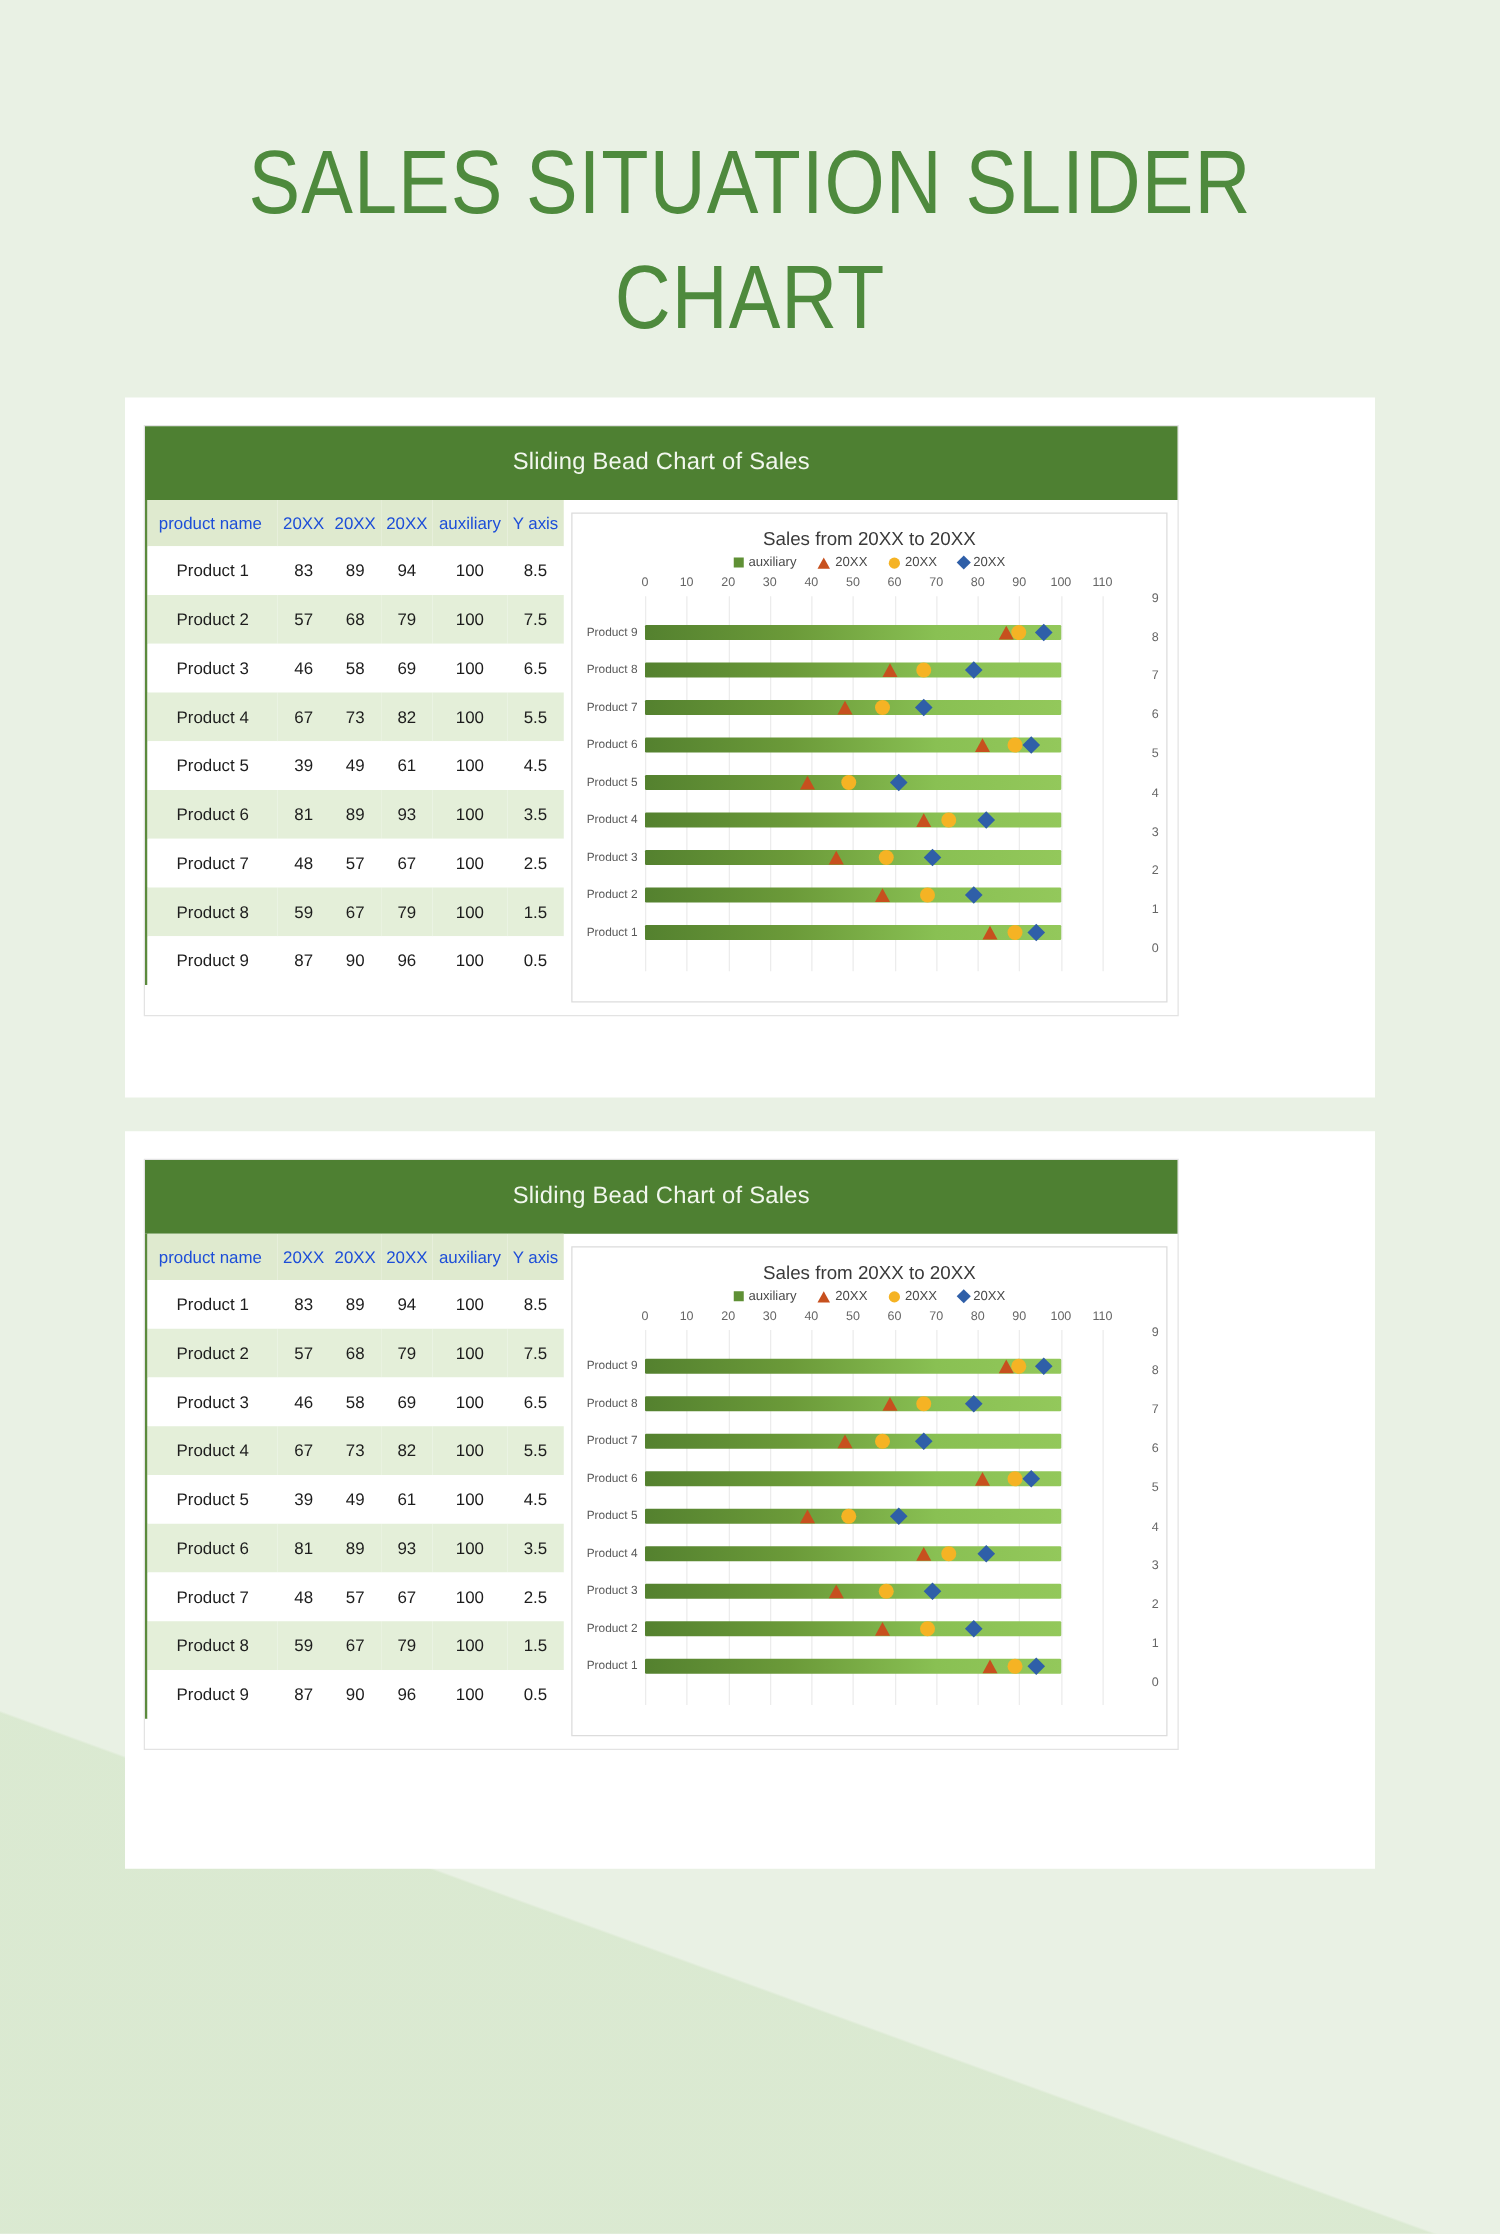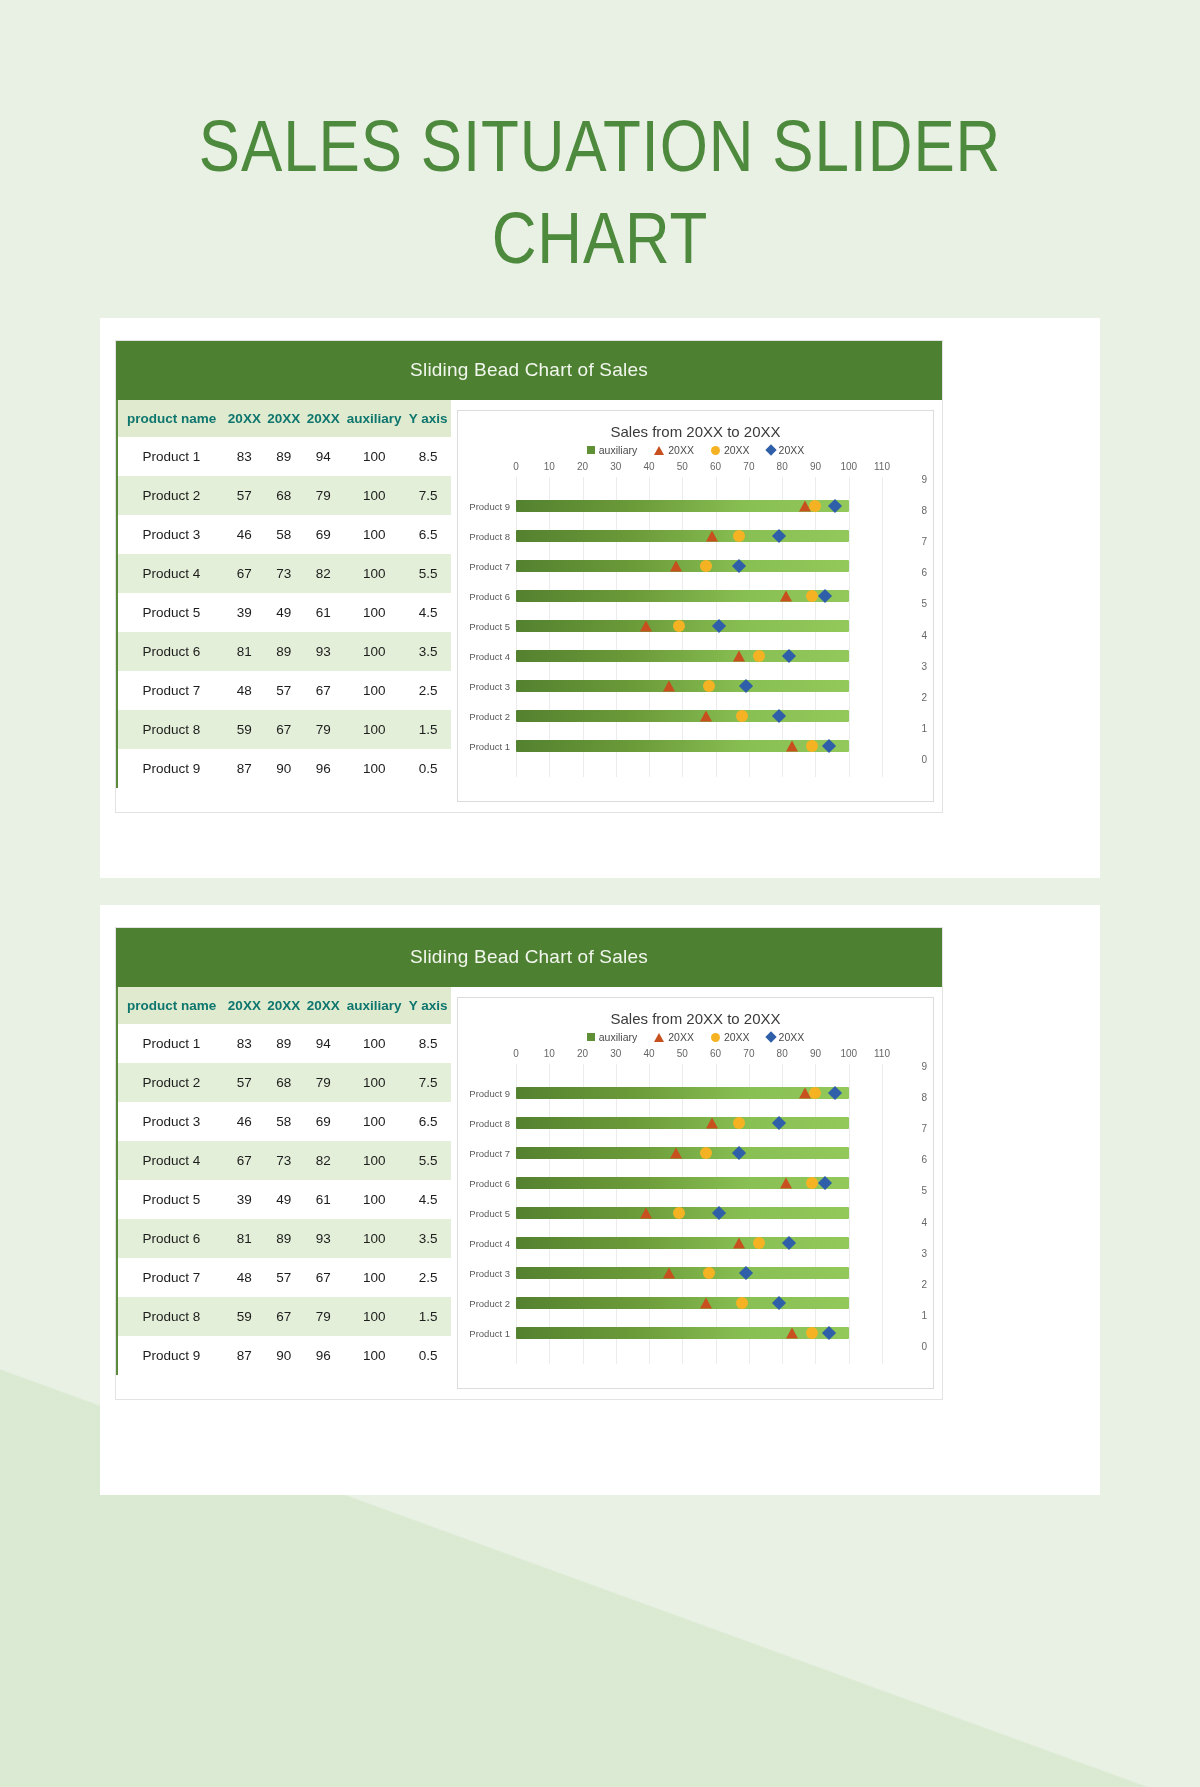--- a/index.html
+++ b/index.html
@@ -39,21 +39,21 @@
   .card-title{
     background:#4e8032; color:#f2f7ee;
     font-size:19px; text-align:center; padding:18px 0 19px;
     letter-spacing:.2px;
   }
   .card-body{ display:flex; align-items:flex-start; }
 
   
   table{ border-collapse:collapse; width:333px; flex:0 0 333px; }
   thead th{
-    background:#dfeacf; color:#0f766e; font-weight:700;
+    background:#dfeacf; color:#1d4ed8; font-weight:400;
     font-size:13.5px; padding:11px 2px; text-align:center; white-space:nowrap;
   }
   thead th.pname{ text-align:left; padding-left:9px; }
   tbody td{
     font-size:13.5px; color:#1d1d1d; text-align:center;
     padding:12px 2px; white-space:nowrap;
   }
   tbody td.pname{ text-align:center; }
   tbody tr:nth-child(even){ background:#e4efd9; }
   tbody tr:nth-child(odd){ background:#fff; }

